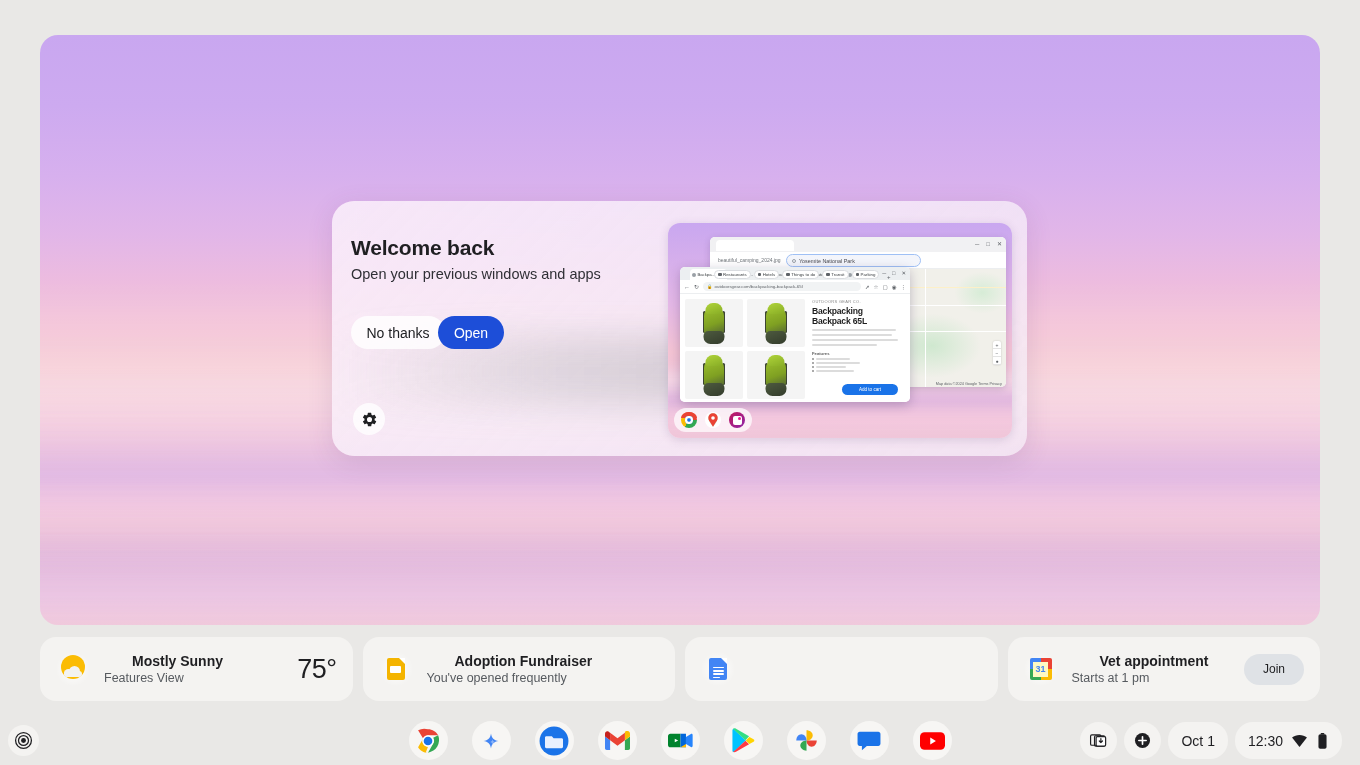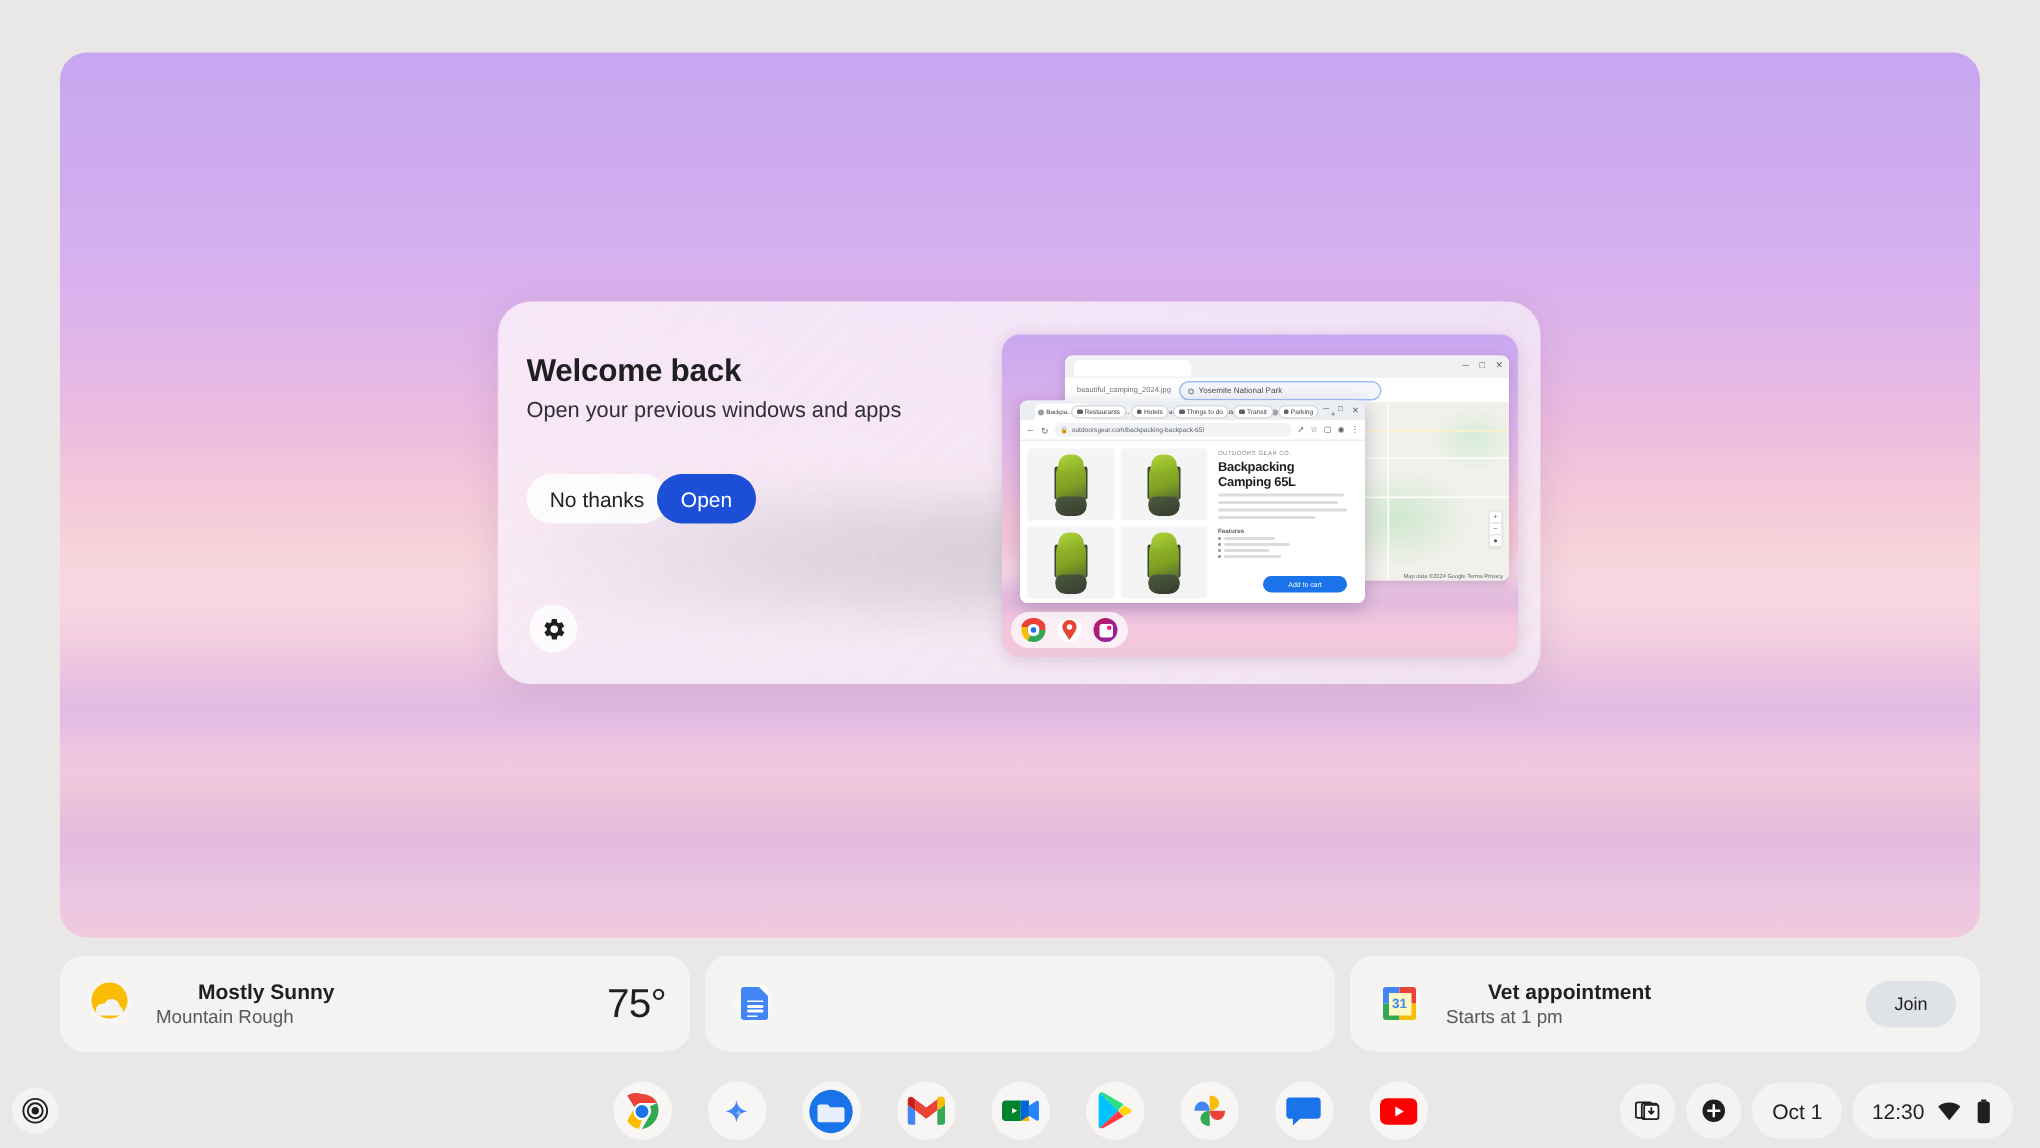--- a/index.html
+++ b/index.html
@@ -470,21 +470,21 @@
               <div class="strapR"></div>
               <div class="body"></div>
               <div class="lid"></div>
               <div class="base"></div>
             </div>
           </div>
       </div>
       <div class="sw-info">
         <div class="sw-brand">OUTDOORS GEAR CO.</div>
         <div class="sw-ptitle">Backpacking</div>
-        <div class="sw-ptitle">Camping 65L</div>
+        <div class="sw-ptitle">Backpack 65L</div>
         <div class="sw-line" style="width:90%;"></div>
         <div class="sw-line" style="width:86%;"></div>
         <div class="sw-line" style="width:92%;"></div>
         <div class="sw-line" style="width:70%;"></div>
         <div class="sw-feat">Features</div>
         <div class="sw-bullet">
             <span class="d"></span>
             <span class="l" style="width:34px;"></span>
           </div>
         <div class="sw-bullet">
@@ -527,25 +527,34 @@
     <div class="ic-icon">
       <div class="sun"></div>
       <div class="cloud">
           <i class="c1"></i>
           <i class="c2"></i>
           <i class="c3"></i>
         </div>
     </div>
     <div class="ic-text">
       <div class="ic-title">Mostly Sunny</div>
-      <div class="ic-sub">Mountain Rough</div>
+      <div class="ic-sub">Features View</div>
     </div>
     <div class="ic-temp">75°</div>
   </div>
 
+  <div class="info-card">
+    <div class="ic-icon">
+      <div class="slides-ic"></div>
+    </div>
+    <div class="ic-text">
+      <div class="ic-title">Adoption Fundraiser</div>
+      <div class="ic-sub">You've opened frequently</div>
+    </div>
+  </div>
 
   <div class="info-card">
     <div class="ic-icon">
       <div class="docs-ic">
           <span class="lines">
             <i></i>
             <i></i>
             <i></i>
             <i style="width:70%"></i>
           </span>

